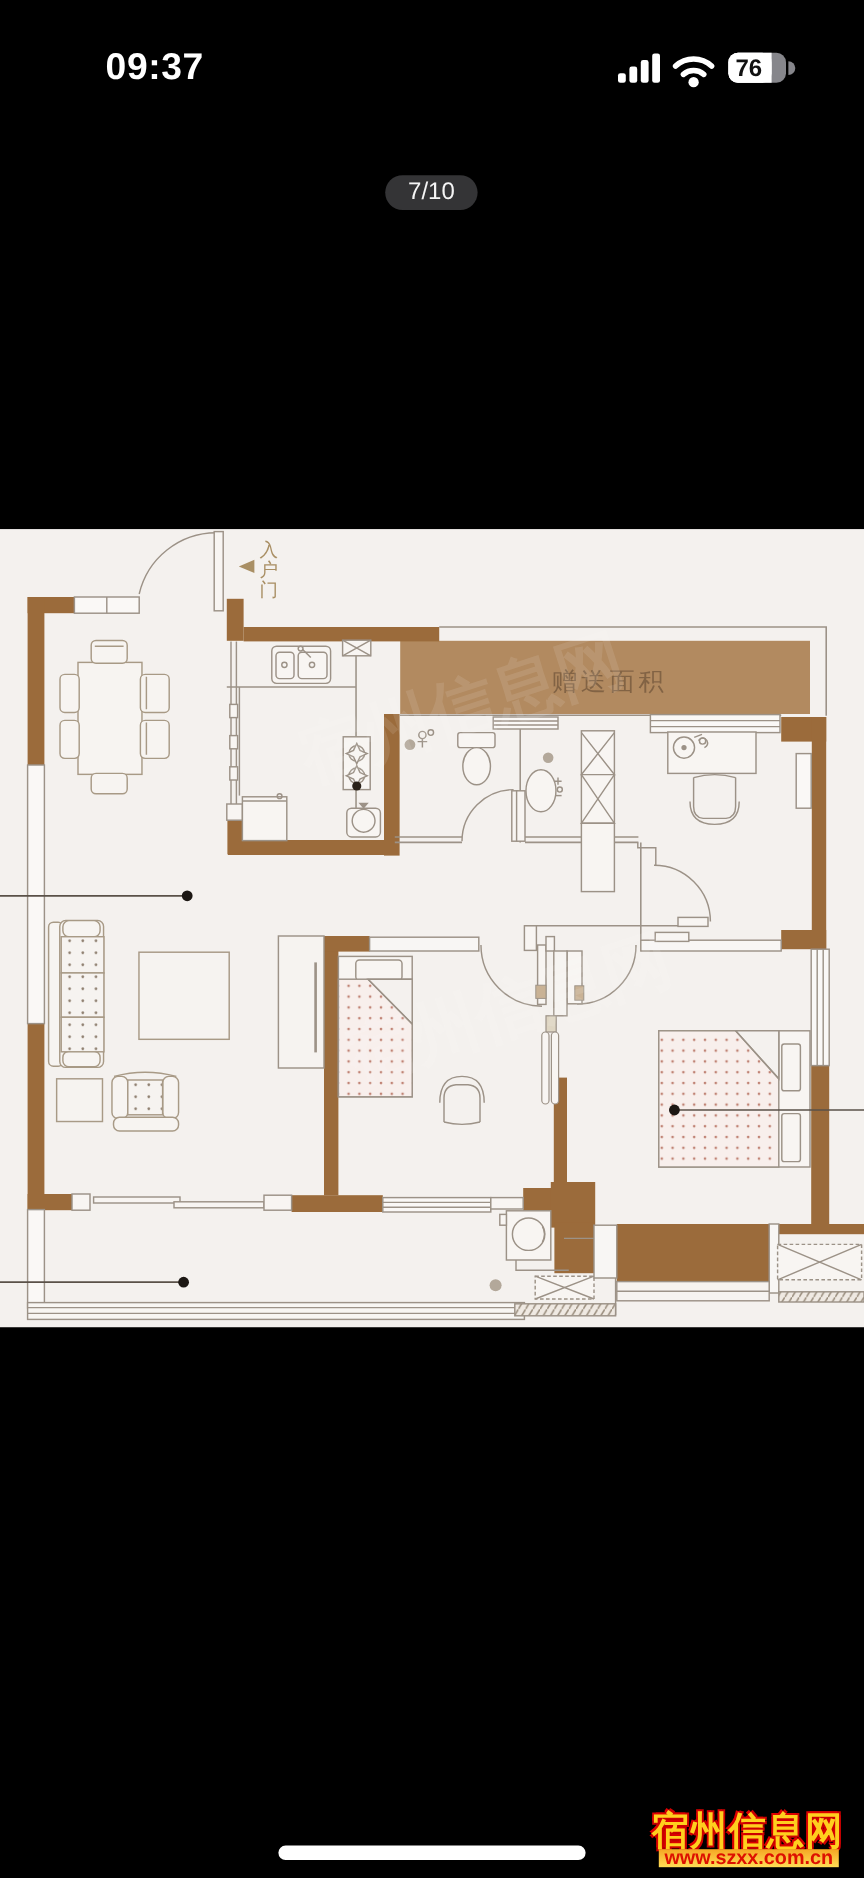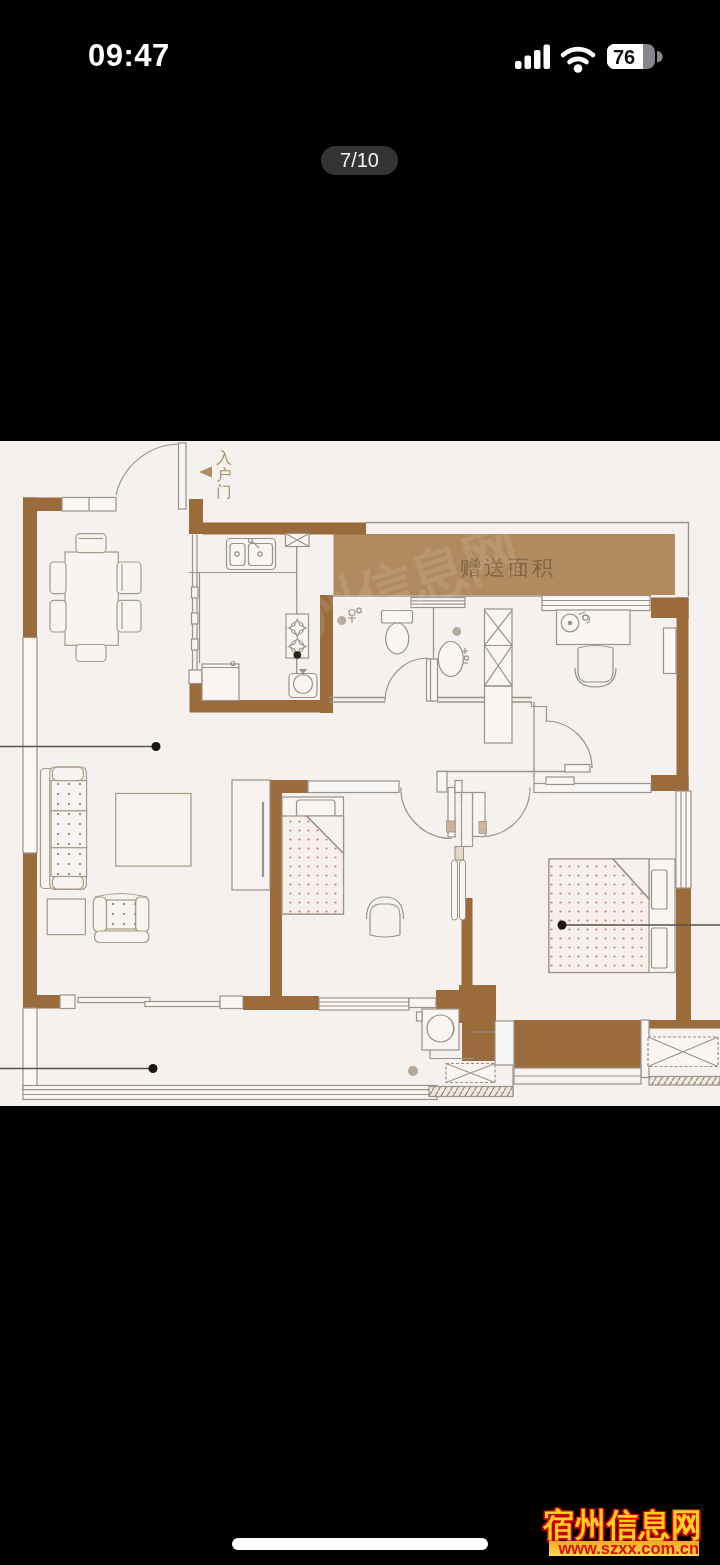--- a/index.html
+++ b/index.html
@@ -1,27 +1,27 @@
 <!DOCTYPE html>
 <html><head>
 <meta charset="utf-8">
 <style>
 html,body{margin:0;padding:0;background:#000;}
 body{width:720px;height:1565px;position:relative;overflow:hidden;font-family:"Liberation Sans",sans-serif;}
 .time{position:absolute;left:88px;top:38px;color:#fff;font-size:31px;font-weight:600;letter-spacing:0.5px;}
 .pill{position:absolute;left:321px;top:146px;width:77px;height:29px;background:#343436;border-radius:15px;color:#f5f5f5;font-size:20px;text-align:center;line-height:28px;}
 .plan{position:absolute;left:0;top:441px;width:720px;height:665px;background:linear-gradient(150deg,#f5f3f1 0%,#f3f0ed 45%,#f5f2ee 100%);}
 .wm1{position:absolute;left:543px;top:1505px;width:160px;color:#ffcf1e;font-size:31px;font-weight:bold;letter-spacing:1px;text-shadow:1.5px 1.5px 0 #c00,-1.5px -1.5px 0 #d00,1.5px -1.5px 0 #c00,-1.5px 1.5px 0 #c00;transform:scaleY(1.05);}
-.wm2{position:absolute;left:549px;top:1541px;width:150px;height:15px;background:linear-gradient(#f5a623,#ffdd55);color:#dd1100;font-size:16.5px;font-weight:bold;line-height:14px;text-align:right;letter-spacing:0;}
+.wm2{position:absolute;left:549px;top:1541px;width:150px;height:15px;background:linear-gradient(#f5a623,#ffdd55);color:#dd1100;font-size:16.5px;font-weight:bold;line-height:14px;text-align:center;letter-spacing:0;}
 .home{position:absolute;left:232px;top:1538px;width:256px;height:12px;border-radius:6px;background:#fff;}
 </style>
 </head>
 <body>
 
-<div class="time">09:47</div>
+<div class="time">09:37</div>
 
 <svg style="position:absolute;left:510px;top:40px" width="160" height="34" viewBox="0 0 160 34">
 
 <g fill="#fff">
 <rect x="5" y="21" width="6.5" height="8" rx="2"></rect>
 <rect x="14.5" y="15.5" width="6.5" height="13.5" rx="2"></rect>
 <rect x="24" y="10" width="6.5" height="19" rx="2"></rect>
 <rect x="33.5" y="4.5" width="6.5" height="24.5" rx="2"></rect>
 </g>
 

